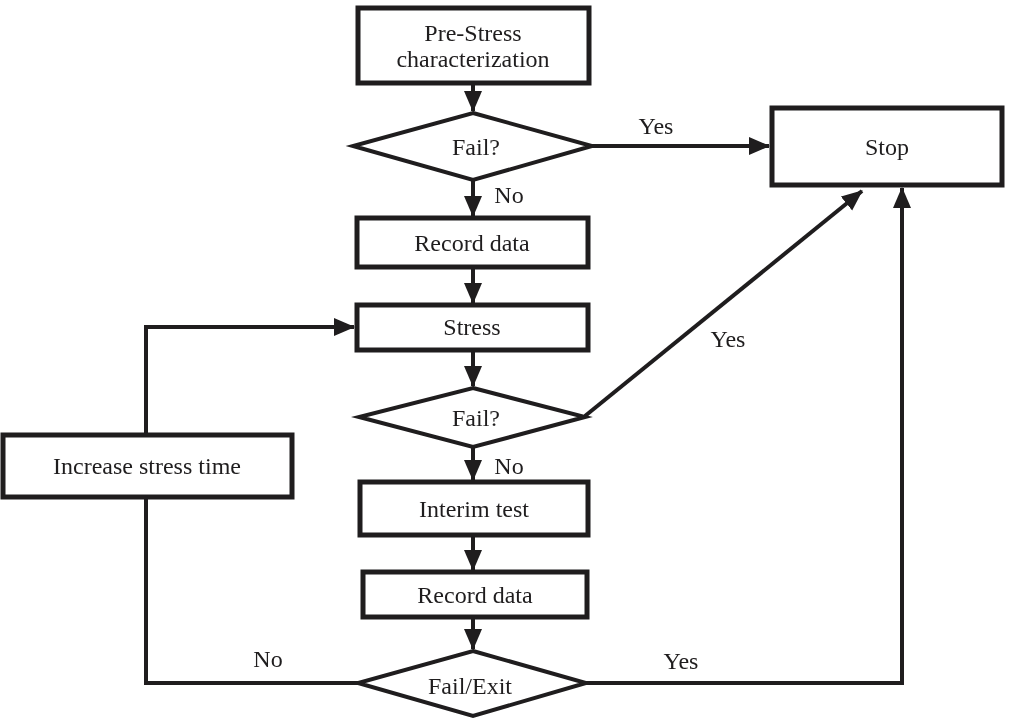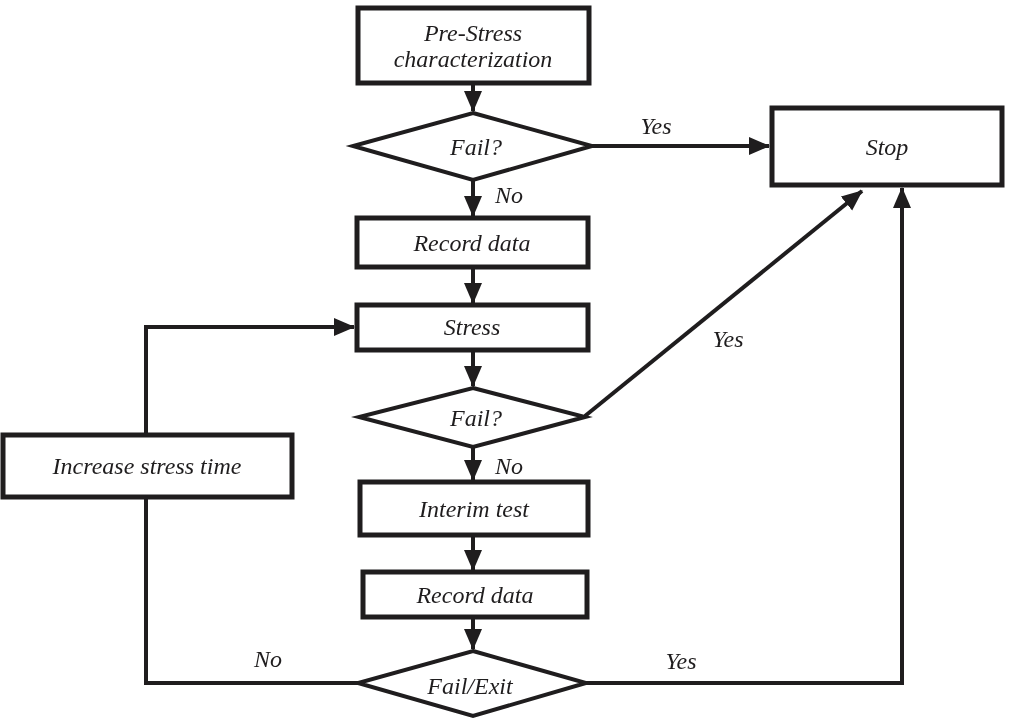--- a/index.html
+++ b/index.html
@@ -8,21 +8,20 @@
     background: #ffffff;
     width: 1009px;
     height: 721px;
     overflow: hidden;
   }
   .diagram-wrap {
     position: relative;
     width: 1009px;
     height: 567px;
     background: #ffffff;
-    font-style: italic;
   }
   svg {
     display: block;
     font-family: "Liberation Serif", "DejaVu Serif", serif;
   }
   text {
     font-family: "Liberation Serif", "DejaVu Serif", serif;
     font-size: 24px;
     fill: #1f1d1e;
   }

